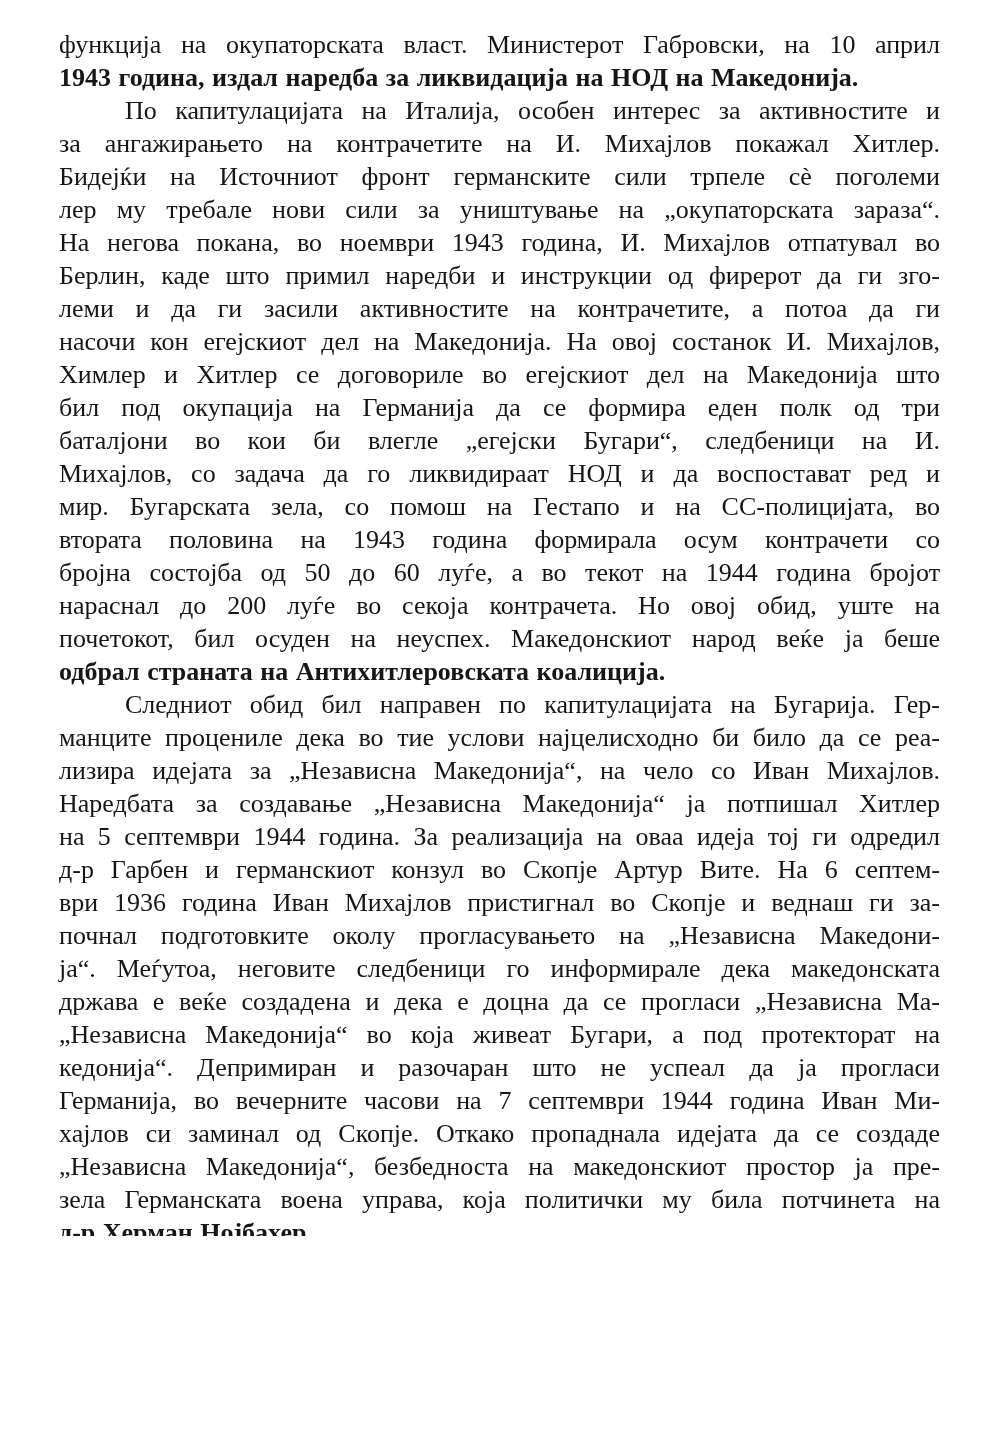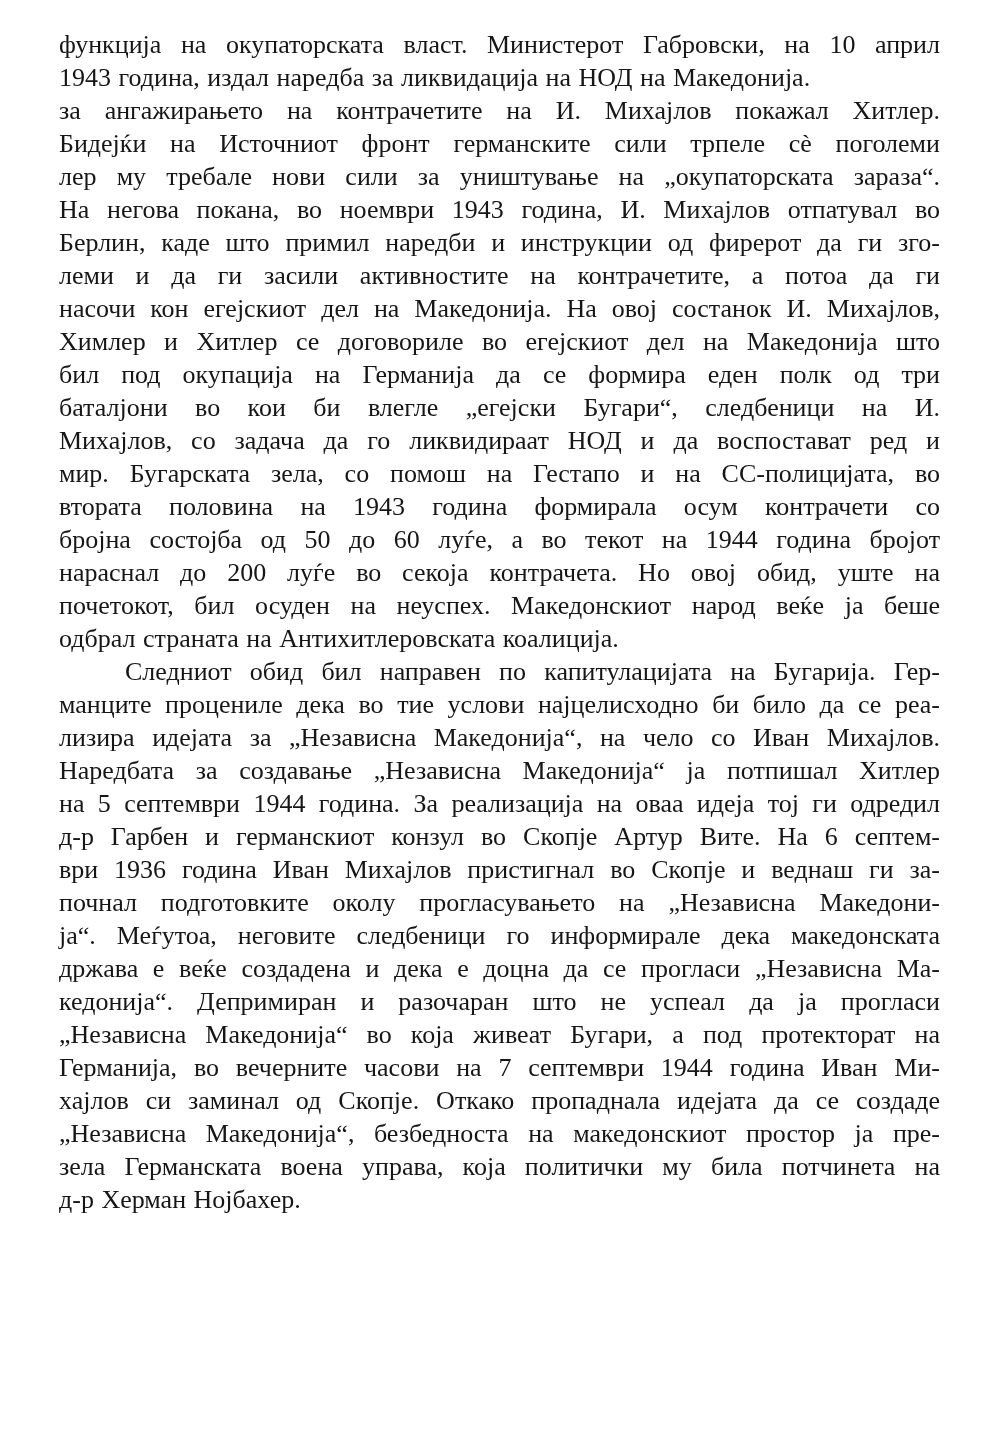--- a/index.html
+++ b/index.html
@@ -25,20 +25,21 @@
   .line {
     font-size: 26px;
     line-height: 33px;
     text-align: justify;
     text-align-last: justify;
     word-spacing: 1px;
     white-space: normal;
   }
   .line.last {
     text-align-last: left;
+    font-weight: bold;
   }
   .line.indent {
     text-indent: 66px;
   }
   .page-number {
     position: absolute;
     top: 1368px;
     left: 0;
     width: 100%;
     text-align: center;
@@ -48,20 +49,21 @@
     padding-left: 33px;
   }
 </style>
 </head>
 <body>
 
 <div class="page">
   <div class="text-block" id="text-block">
       <div class="line">функција на окупаторската власт. Министерот Габровски, на 10 април</div>
       <div class="line last">1943 година, издал наредба за ликвидација на НОД на Македонија.</div>
+      <div class="line indent">По капитулацијата на Италија, особен интерес за активностите и</div>
       <div class="line">за ангажирањето на контрачетите на И. Михајлов покажал Хитлер.</div>
       <div class="line">Бидејќи на Источниот фронт германските сили трпеле сè поголеми</div>
       <div class="line">лер му требале нови сили за уништување на „окупаторската зараза“.</div>
       <div class="line">На негова покана, во ноември 1943 година, И. Михајлов отпатувал во</div>
       <div class="line">Берлин, каде што примил наредби и инструкции од фирерот да ги зго-</div>
       <div class="line">леми и да ги засили активностите на контрачетите, а потоа да ги</div>
       <div class="line">насочи кон егејскиот дел на Македонија. На овој состанок И. Михајлов,</div>
       <div class="line">Химлер и Хитлер се договориле во егејскиот дел на Македонија што</div>
       <div class="line">бил под окупација на Германија да се формира еден полк од три</div>
       <div class="line">баталјони во кои би влегле „егејски Бугари“, следбеници на И.</div>
@@ -75,22 +77,22 @@
       <div class="line indent">Следниот обид бил направен по капитулацијата на Бугарија. Гер-</div>
       <div class="line">манците процениле дека во тие услови најцелисходно би било да се реа-</div>
       <div class="line">лизира идејата за „Независна Македонија“, на чело со Иван Михајлов.</div>
       <div class="line">Наредбата за создавање „Независна Македонија“ ја потпишал Хитлер</div>
       <div class="line">на 5 септември 1944 година. За реализација на оваа идеја тој ги одредил</div>
       <div class="line">д-р Гарбен и германскиот конзул во Скопје Артур Вите. На 6 септем-</div>
       <div class="line">ври 1936 година Иван Михајлов пристигнал во Скопје и веднаш ги за-</div>
       <div class="line">почнал подготовките околу прогласувањето на „Независна Македони-</div>
       <div class="line">ја“. Меѓутоа, неговите следбеници го информирале дека македонската</div>
       <div class="line">држава е веќе создадена и дека е доцна да се прогласи „Независна Ма-</div>
+      <div class="line">„Независна Македонија“ во која живеат Бугари, а под протекторат на</div>
       <div class="line">кедонија“. Депримиран и разочаран што не успеал да ја прогласи</div>
-      <div class="line">„Независна Македонија“ во која живеат Бугари, а под протекторат на</div>
       <div class="line">Германија, во вечерните часови на 7 септември 1944 година Иван Ми-</div>
       <div class="line">хајлов си заминал од Скопје. Откако пропаднала идејата да се создаде</div>
       <div class="line">„Независна Македонија“, безбедноста на македонскиот простор ја пре-</div>
       <div class="line">зела Германската воена управа, која политички му била потчинета на</div>
       <div class="line last">д-р Херман Нојбахер.</div>
     </div>
   <div class="page-number">278</div>
 </div>
 
 </body></html>

